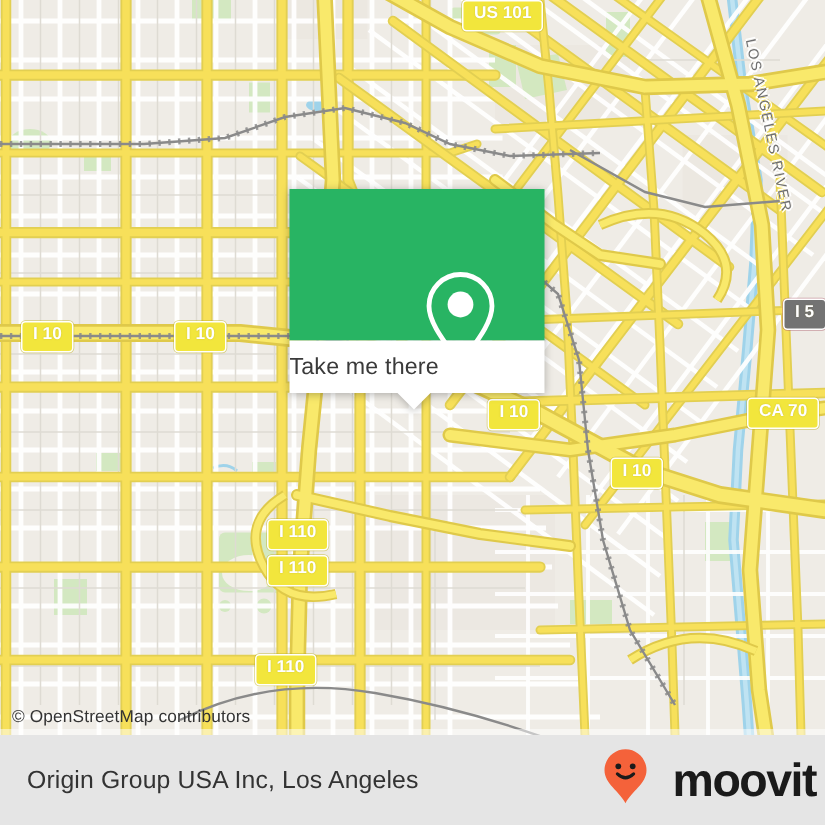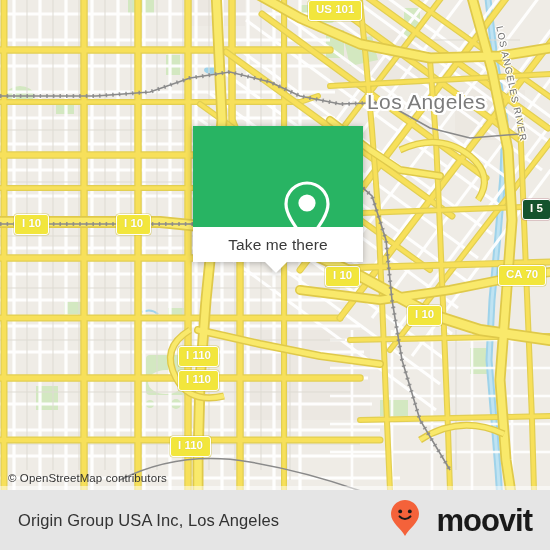--- a/index.html
+++ b/index.html
@@ -30,40 +30,40 @@
     transform:rotate(78deg);transform-origin:left top;
     text-shadow:-1.5px 0 #fff,1.5px 0 #fff,0 -1.5px #fff,0 1.5px #fff;}
 
   
   .shield{position:absolute;box-sizing:border-box;
           background:#f2e63c;border:1.6px solid #ffffff;border-radius:3px;
           color:#ffffff;font-size:11.5px;font-weight:bold;
           line-height:1;padding:3px 7px 4px 7px;white-space:nowrap;
           text-shadow:0 0 1px rgba(120,110,0,.35);
           box-shadow:0 0 0 .5px rgba(190,175,30,.55);text-align:center;}
-  .shield.pink{background:#14532d;border-color:#ffffff;
+  .shield.pink{background:#737373;border-color:#ffffff;
                box-shadow:0 0 0 .5px rgba(170,90,105,.55);}
 
   
   .card{position:absolute;left:193px;top:126px;width:170px;
         filter:drop-shadow(0 1px 3px rgba(0,0,0,.28));}
   .card-top{background:#28b463;height:101px;position:relative;}
   .card-bottom{background:#ffffff;height:35px;display:flex;align-items:center;
-               justify-content:center;position:relative;}
+               justify-content:flex-start;position:relative;}
   .card-cta{font-size:15.5px;color:#3a3a3a;letter-spacing:.1px;}
   .card-tail{position:absolute;left:72px;bottom:-11px;width:0;height:0;
              border-left:11px solid transparent;border-right:11px solid transparent;
              border-top:11px solid #ffffff;}
   .pin-wrap{position:absolute;left:50%;top:50%;transform:translate(-50%,-50%);}
 
   
   #footer{position:absolute;left:0;top:490px;width:550px;height:60px;
           background:#e5e5e5;display:flex;align-items:center;}
   .footer-title{font-size:16.5px;color:#333;letter-spacing:.1px;margin-left:18px;}
-  .brand{position:absolute;right:18px;top:50%;transform:translateY(-50%);
+  .brand{position:absolute;right:6px;top:50%;transform:translateY(-50%);
          display:flex;align-items:center;gap:16px;}
   .brand-name{font-size:31px;font-weight:bold;color:#1a1a1a;letter-spacing:-1px;
               line-height:1;}
 </style>
 </head>
 <body>
 
 <div id="app">
 
   <div id="map">
@@ -344,21 +344,20 @@
         <g stroke="#8a8a8a" fill="none" stroke-width="4" stroke-dasharray="1.6 5" opacity=".85">
           <path d="M0 96 L96 96 L150 92 L190 78 L230 72 L270 82 L300 96 L340 104 L400 102"></path>
           <path d="M300 140 L340 168 L372 196 L386 240 L392 300 L402 360 L420 420 L450 470"></path>
           <path d="M0 224 L200 224 L320 240"></path>
         </g>
 
         <rect x="0" y="486" width="550" height="4" fill="#ffffff" opacity=".5"></rect>
       </g>
     </svg>
 
-    <div class="city-label">Los Angeles</div>
 
     <div class="river-label">LOS ANGELES RIVER</div>
 
     <div id="shield-layer">
         <div class="shield" style="left: 308px; top: 0px;">US 101</div>
         <div class="shield" style="left: 14px; top: 214px;">I 10</div>
         <div class="shield" style="left: 116px; top: 214px;">I 10</div>
         <div class="shield" style="left: 325px; top: 266px;">I 10</div>
         <div class="shield" style="left: 407px; top: 305px;">I 10</div>
         <div class="shield" style="left: 178px; top: 346px;">I 110</div>

